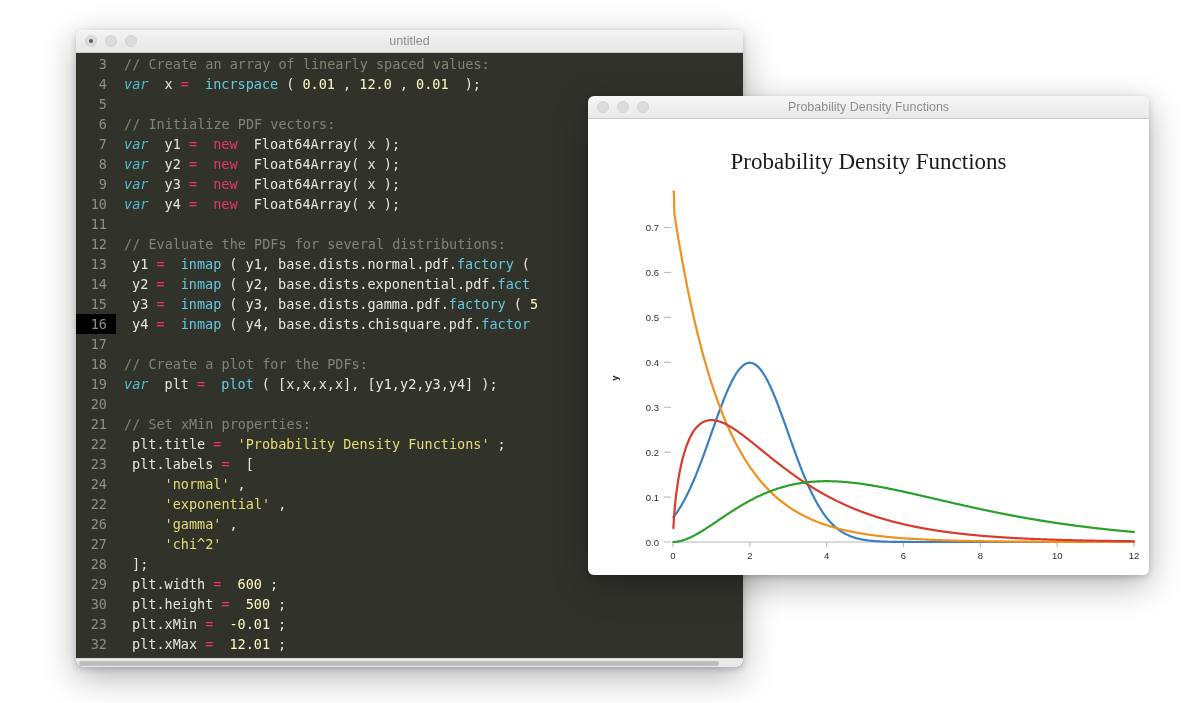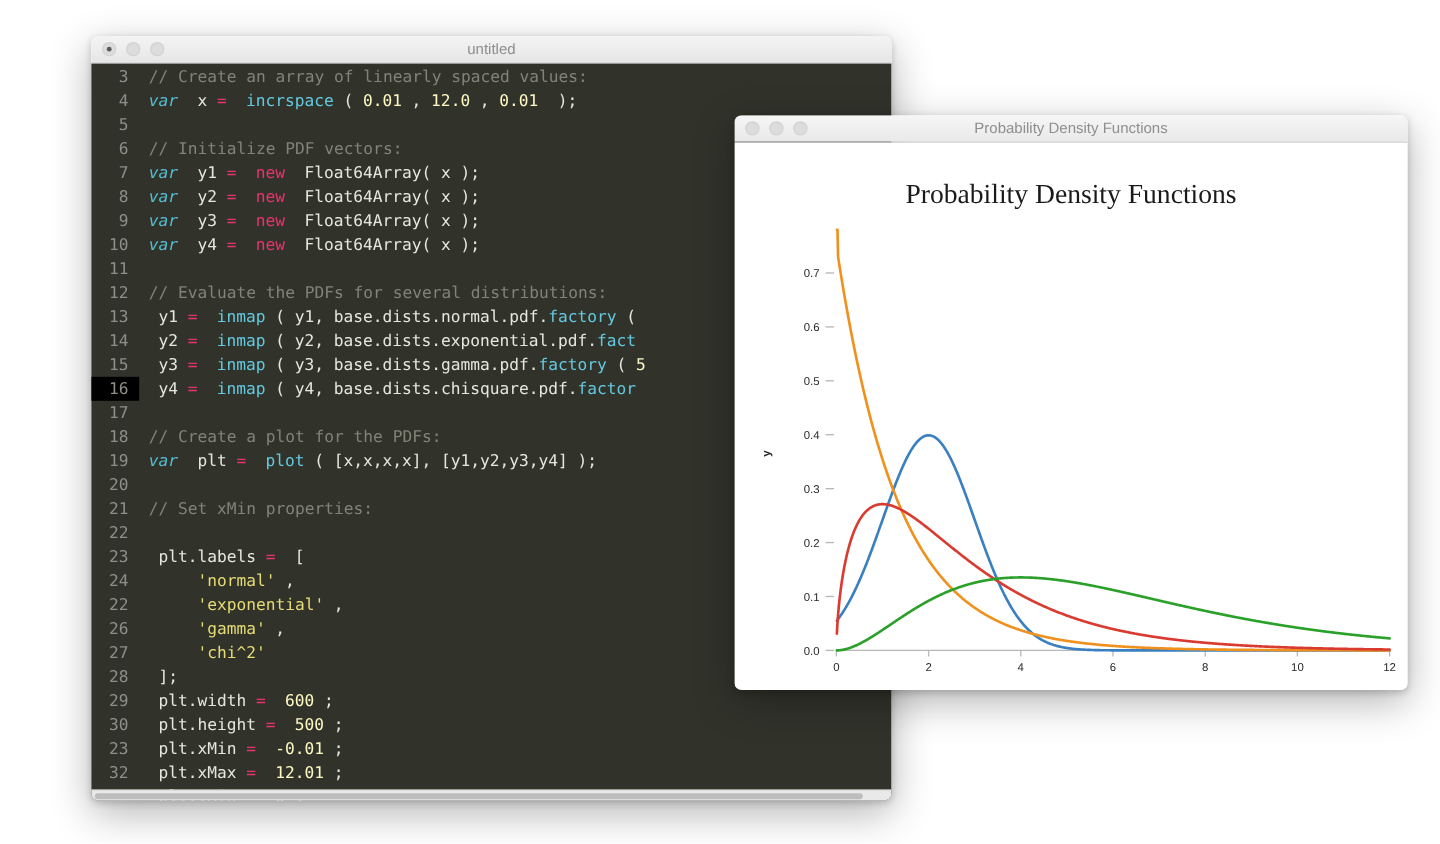--- a/index.html
+++ b/index.html
@@ -41,21 +41,21 @@
   .fn{color:#63c9e0;}
   .num{color:#fef9c3;}
   .str{color:#e6db74;}
   .pink{color:#e8336d;}
   .editor-hscroll{position:absolute;left:0;bottom:0;height:9px;width:100%;
                   background:#e9e9e9;border-top:1px solid #d8d8d8;}
   .editor-hscroll i{position:absolute;left:3px;top:2px;height:5px;width:96%;
                     background:#bdbdbd;border-radius:3px;display:block;}
 
   
-  #plot-window{left:612px;top:96px;width:561px;height:479px;}
+  #plot-window{left:588px;top:96px;width:561px;height:479px;}
   .plot-body{background:#ffffff;height:457px;position:relative;}
   .plot-title{position:absolute;left:0;right:0;top:30px;text-align:center;
               font-family:"Liberation Serif","DejaVu Serif",serif;
               font-size:23px;color:#1a1a1a;}
   svg.figure{position:absolute;left:0;top:0;width:561px;height:457px;}
   .tick-lbl{font-family:"Liberation Sans",sans-serif;font-size:9.5px;fill:#2b2b2b;}
   .ax-lbl{font-family:"Liberation Sans",sans-serif;font-size:9.5px;
           font-weight:bold;fill:#2b2b2b;}
 </style>
 </head>
@@ -92,21 +92,21 @@
         <div class="cline"><span class="gut">12</span><span class="src"><span class="cmt">// Evaluate the PDFs for several distributions:</span></span></div>
         <div class="cline"><span class="gut">13</span><span class="src"><span class="src">y1 </span><span class="op">=</span><span class="src"> </span><span class="fn">inmap</span><span class="src">( y1, base.dists.normal.pdf.</span><span class="fn">factory</span><span class="src">(</span></span></div>
         <div class="cline"><span class="gut">14</span><span class="src"><span class="src">y2 </span><span class="op">=</span><span class="src"> </span><span class="fn">inmap</span><span class="src">( y2, base.dists.exponential.pdf.</span><span class="fn">fact</span></span></div>
         <div class="cline"><span class="gut">15</span><span class="src"><span class="src">y3 </span><span class="op">=</span><span class="src"> </span><span class="fn">inmap</span><span class="src">( y3, base.dists.gamma.pdf.</span><span class="fn">factory</span><span class="src">( </span><span class="num">5</span></span></div>
         <div class="cline active"><span class="gut">16</span><span class="src"><span class="src">y4 </span><span class="op">=</span><span class="src"> </span><span class="fn">inmap</span><span class="src">( y4, base.dists.chisquare.pdf.</span><span class="fn">factor</span></span></div>
         <div class="cline"><span class="gut">17</span><span class="src"></span></div>
         <div class="cline"><span class="gut">18</span><span class="src"><span class="cmt">// Create a plot for the PDFs:</span></span></div>
         <div class="cline"><span class="gut">19</span><span class="src"><span class="kw">var</span><span class="src"> plt </span><span class="op">=</span><span class="src"> </span><span class="fn">plot</span><span class="src">( [x,x,x,x], [y1,y2,y3,y4] );</span></span></div>
         <div class="cline"><span class="gut">20</span><span class="src"></span></div>
         <div class="cline"><span class="gut">21</span><span class="src"><span class="cmt">// Set xMin properties:</span></span></div>
-        <div class="cline"><span class="gut">22</span></div>
+        <div class="cline"><span class="gut">22</span><span class="src"><span class="src">plt.title </span><span class="op">=</span><span class="src"> </span><span class="str">'Probability Density Functions'</span><span class="src">;</span></span></div>
         <div class="cline"><span class="gut">23</span><span class="src"><span class="src">plt.labels </span><span class="op">=</span><span class="src"> [</span></span></div>
         <div class="cline"><span class="gut">24</span><span class="src"><span class="src">    </span><span class="str">'normal'</span><span class="src">,</span></span></div>
         <div class="cline"><span class="gut">22</span><span class="src"><span class="src">    </span><span class="str">'exponential'</span><span class="src">,</span></span></div>
         <div class="cline"><span class="gut">26</span><span class="src"><span class="src">    </span><span class="str">'gamma'</span><span class="src">,</span></span></div>
         <div class="cline"><span class="gut">27</span><span class="src"><span class="src">    </span><span class="str">'chi^2'</span></span></div>
         <div class="cline"><span class="gut">28</span><span class="src"><span class="src">];</span></span></div>
         <div class="cline"><span class="gut">29</span><span class="src"><span class="src">plt.width </span><span class="op">=</span><span class="src"> </span><span class="num">600</span><span class="src">;</span></span></div>
         <div class="cline"><span class="gut">30</span><span class="src"><span class="src">plt.height </span><span class="op">=</span><span class="src"> </span><span class="num">500</span><span class="src">;</span></span></div>
         <div class="cline"><span class="gut">23</span><span class="src"><span class="src">plt.xMin </span><span class="op">=</span><span class="src"> </span><span class="num">-0.01</span><span class="src">;</span></span></div>
         <div class="cline"><span class="gut">32</span><span class="src"><span class="src">plt.xMax </span><span class="op">=</span><span class="src"> </span><span class="num">12.01</span><span class="src">;</span></span></div>

